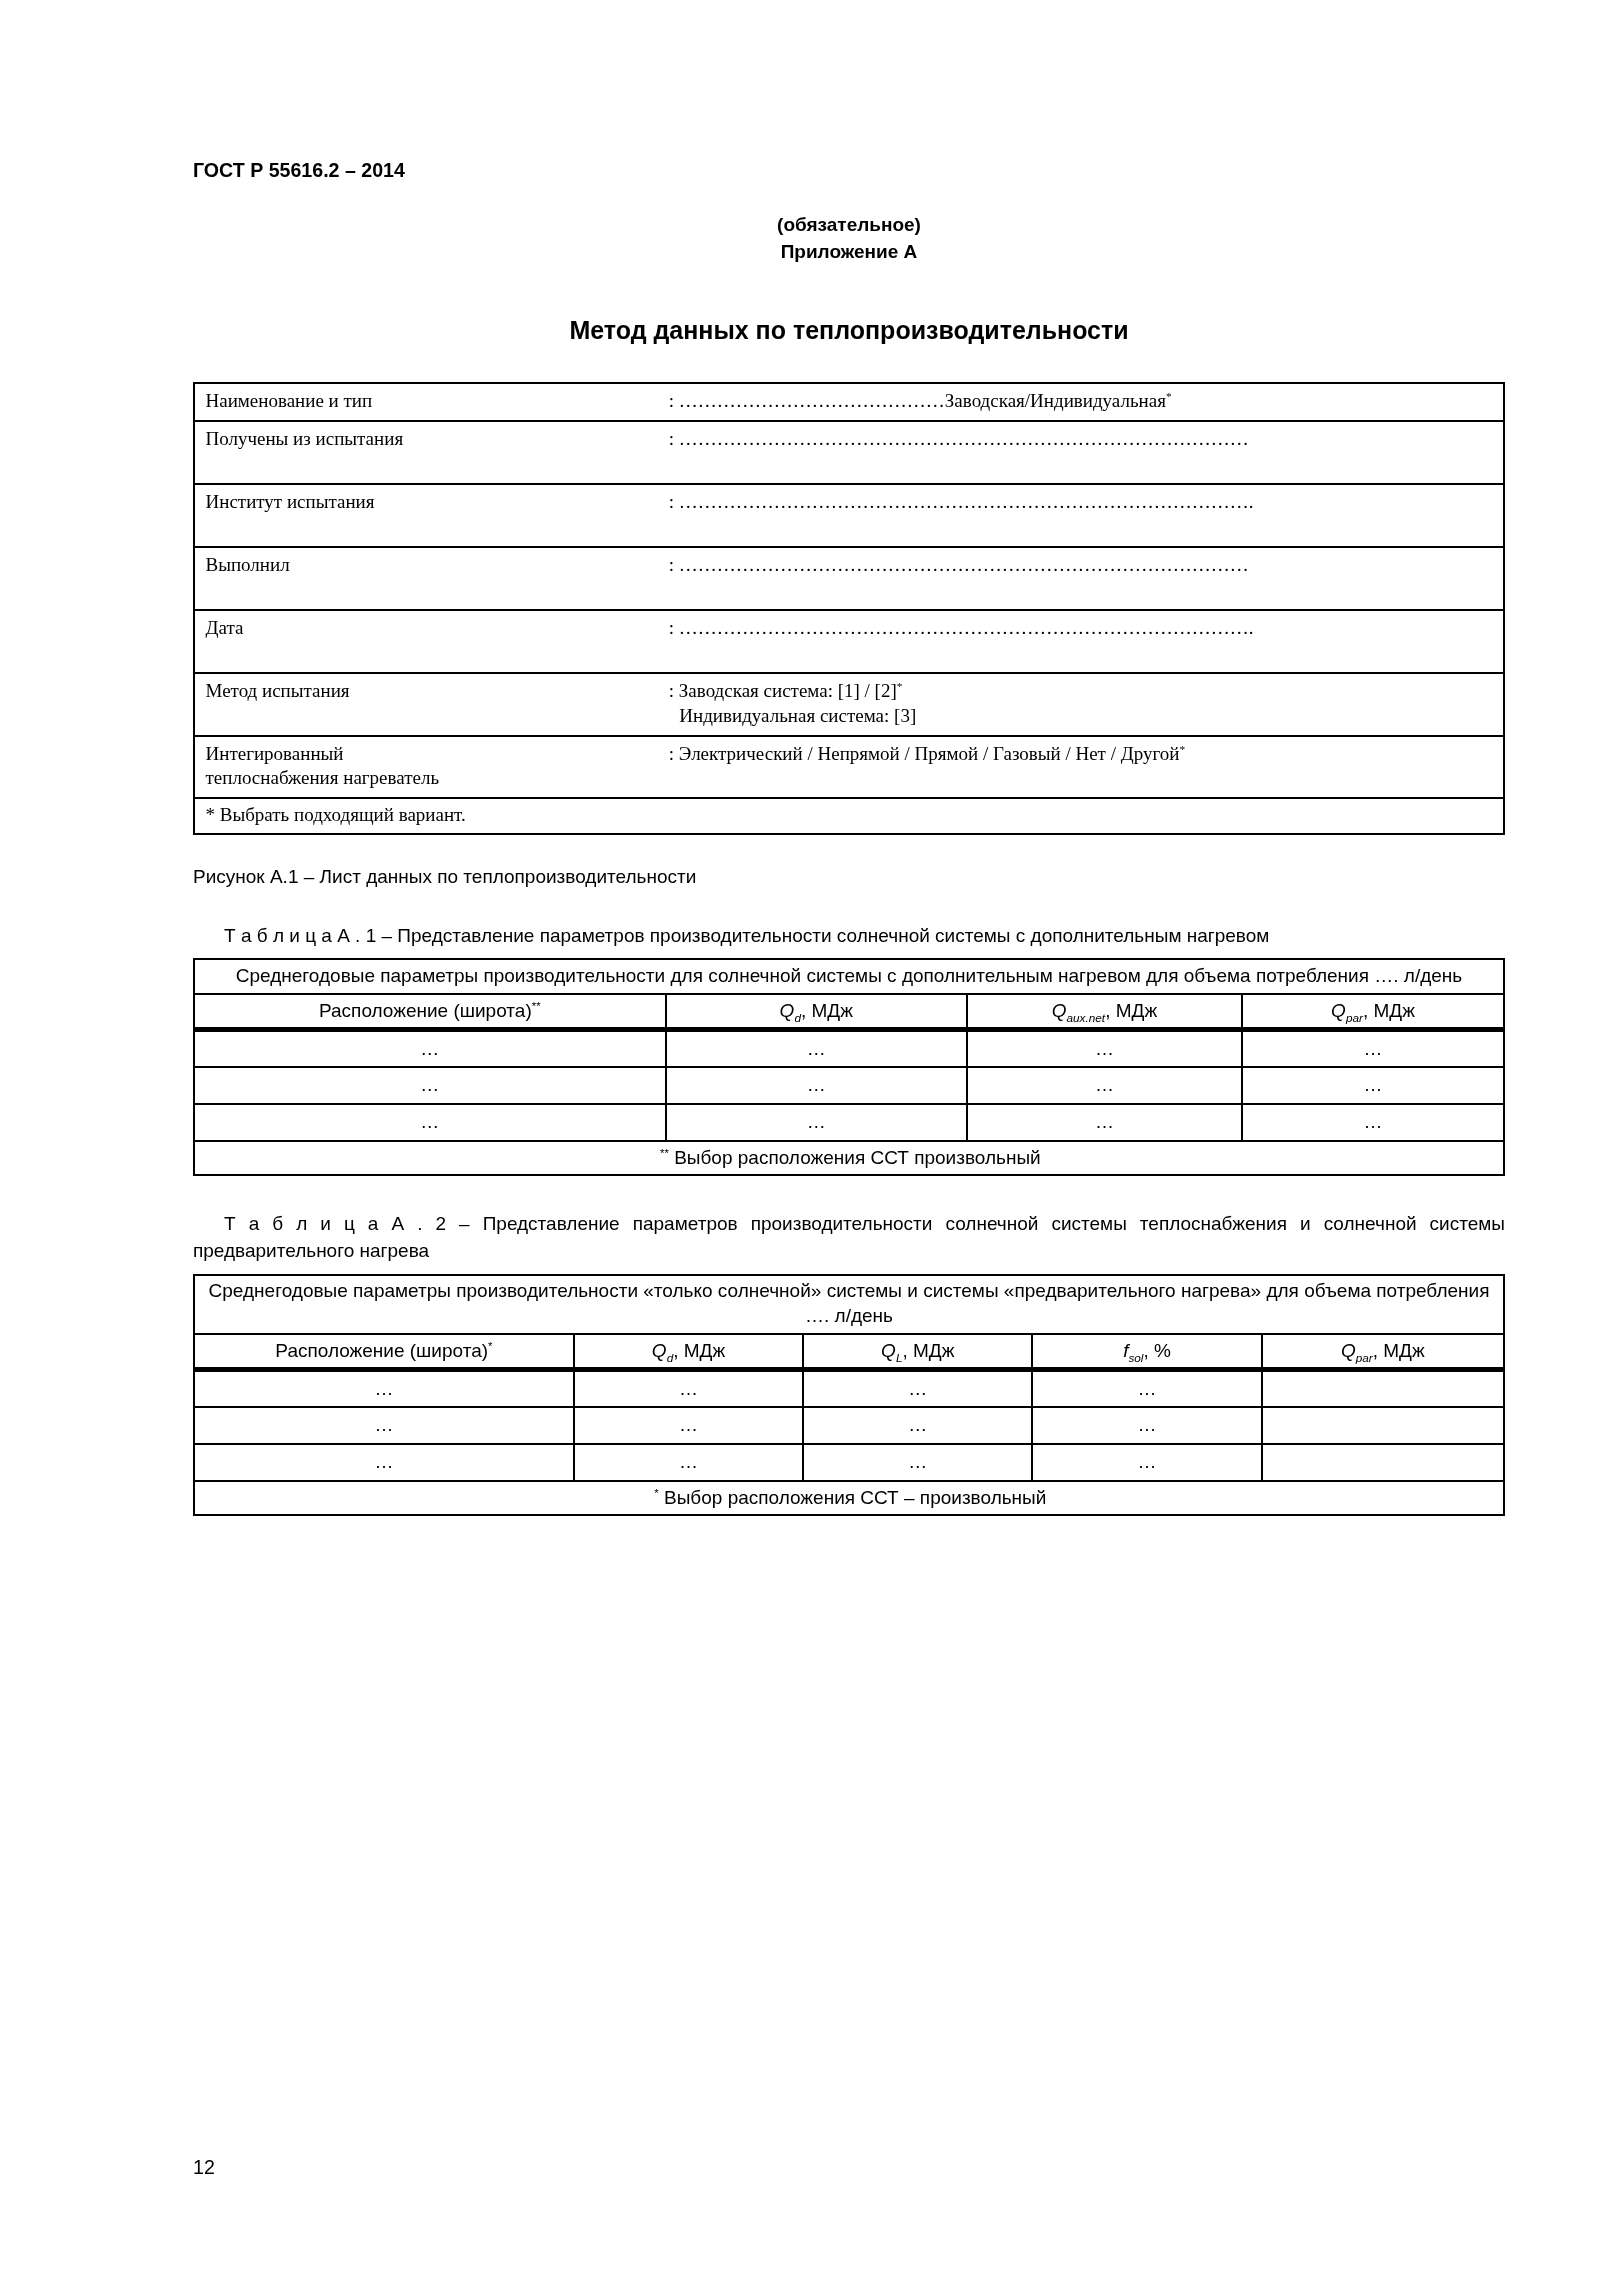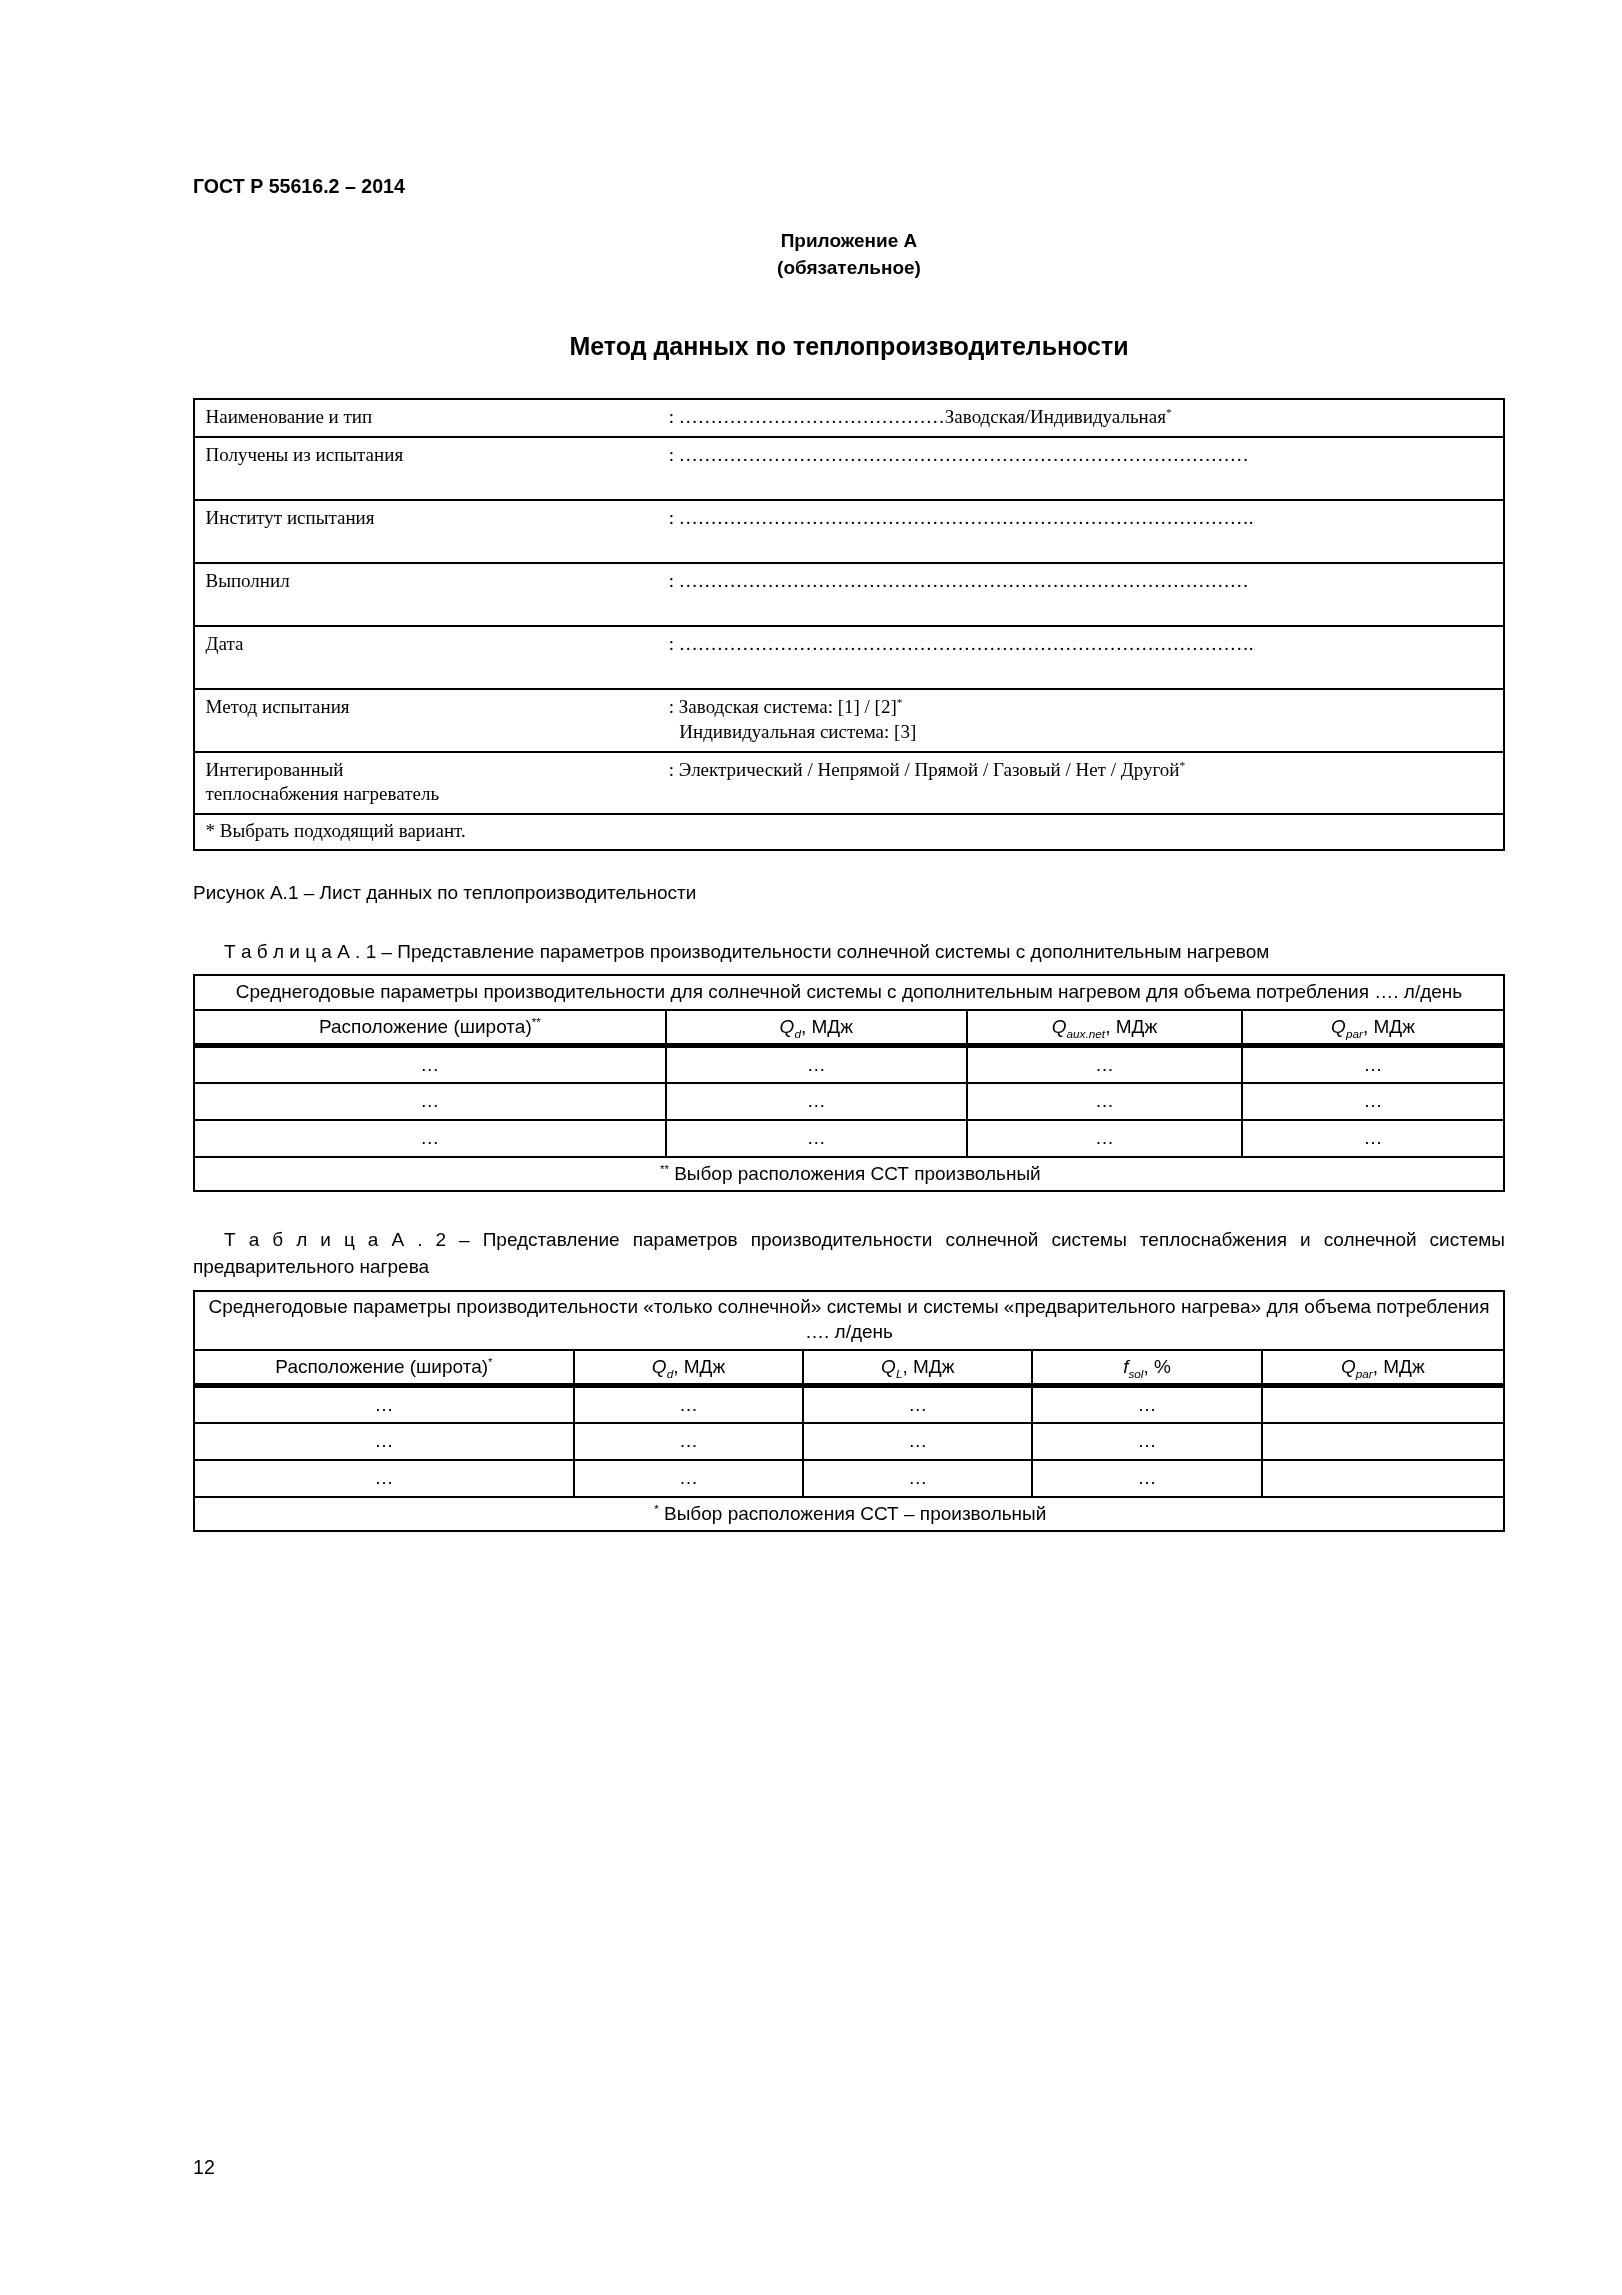--- a/index.html
+++ b/index.html
@@ -4,21 +4,21 @@
 <title>ГОСТ Р 55616.2 – 2014 — стр. 12</title>
 <style>
   * { margin:0; padding:0; box-sizing:border-box; }
   html, body { background:#ffffff; }
   body {
     width:1623px; height:2295px; position:relative;
     color:#000; font-family:"Liberation Sans", sans-serif; font-size:19px;
   }
   .content { position:absolute; left:193px; top:159px; width:1312px; }
 
-  .doc-number { font-weight:bold; font-size:19.6px;margin-top:16px; }
+  .doc-number { font-weight:bold; font-size:19.6px; }
   .appendix { text-align:center; font-weight:bold; margin-top:30px; line-height:1.4; }
   .main-title { text-align:center; font-weight:bold; font-size:25px; margin-top:51px; }
 
   
   .form-table { border:2px solid #000; margin-top:37px;font-family:Liberation Serif, serif; }
   .f-row { display:flex; align-items:flex-start; border-bottom:2px solid #000; padding:5.2px 10.5px 6.5px 10.5px; }
   .f-row:last-child { border-bottom:none; }
   .f-row.tall { min-height:63px; }
   .f-label { width:36%; flex:none; line-height:1.28; white-space:pre-line; padding-right:7.9px; }
   .f-value { flex:1 1 auto; line-height:1.28; white-space:nowrap; overflow:hidden; }
@@ -43,22 +43,22 @@
   .page-number { position:absolute; left:193px; top:2156px; font-size:19.6px; }
 </style>
 </head>
 <body>
 
 <div class="content">
 
   <div class="doc-number">ГОСТ Р 55616.2 – 2014</div>
 
   <div class="appendix">
+    <div>(обязательное)</div>
     <div>Приложение А</div>
-    <div>(обязательное)</div>
   </div>
 
   <div class="main-title">Метод данных по теплопроизводительности</div>
 
   <div class="form-table">
 
     <div class="f-row">
       <div class="f-label">Наименование и тип</div>
       <div class="f-value"><span>: ……………………………………Заводская/Индивидуальная</span><sup>*</sup></div>
     </div>

